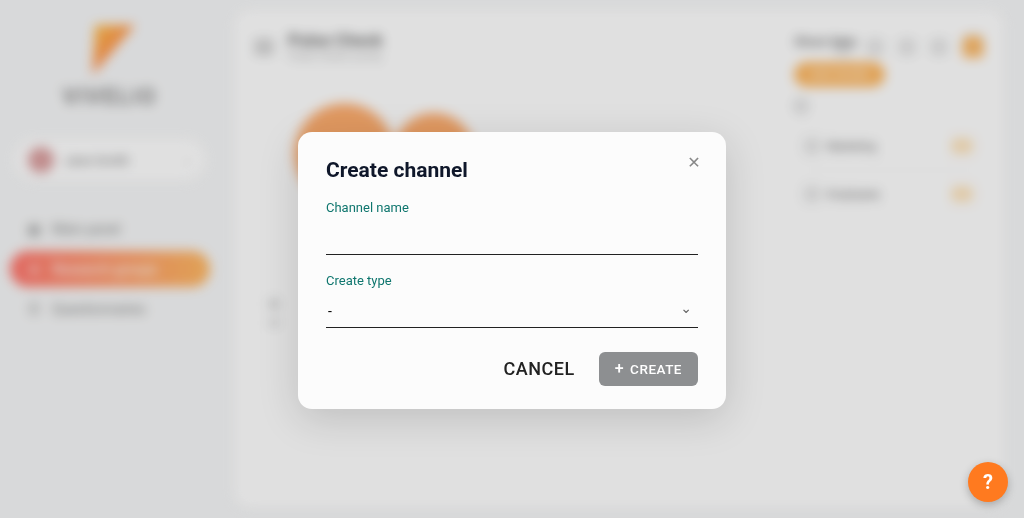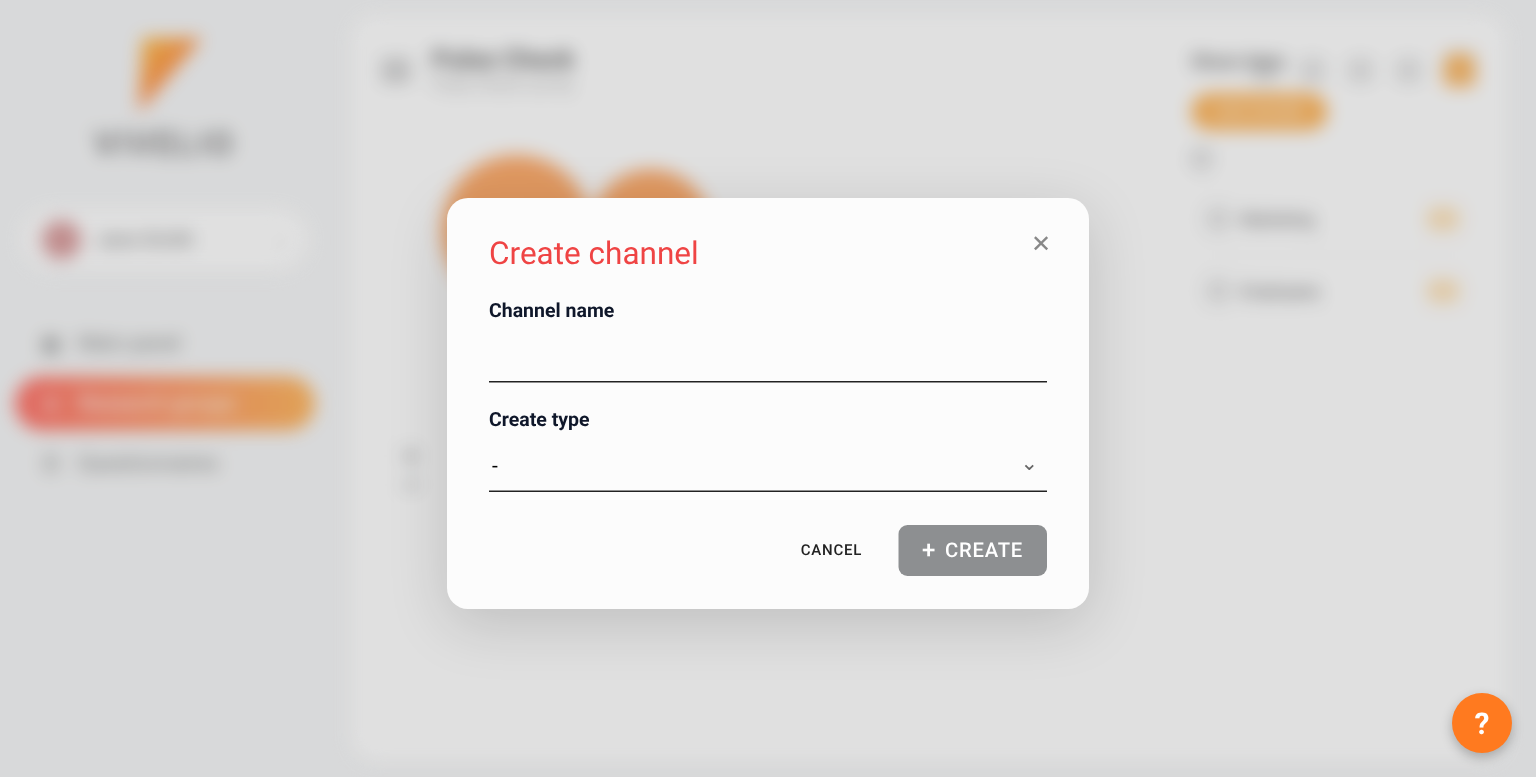--- a/index.html
+++ b/index.html
@@ -48,29 +48,29 @@
 
     .bottom-section { margin-top: 16px; border: 1px solid #eee; border-radius: 14px; padding: 14px; height: 140px; }
     .table-head { display: flex; gap: 30px; font-size: 11px; color: #666; font-weight: 600; margin-bottom: 6px; }
     .table-row { display: flex; gap: 30px; font-size: 11px; color: #666; }
 
     
     .overlay { position: absolute; inset: 0; background: rgba(150,150,150,0.28); }
 
     
     .modal { position: absolute; left: 298px; top: 132px; width: 428px; background: #fcfcfc; border-radius: 14px; box-shadow: 0 10px 40px rgba(0,0,0,0.15); padding: 26px 28px 22px; }
-    .modal-title { font-size: 21px; font-weight: 400; color: #ef4444; margin-bottom: 18px; }
+    .modal-title { font-size: 21px; font-weight: 700; color: #0f172a; margin-bottom: 18px; }
     .close-x { position: absolute; top: 20px; right: 22px; width: 20px; height: 20px; display: flex; align-items: center; justify-content: center; color: #888; font-size: 16px; cursor: pointer; }
-    .field-label { font-size: 13px; font-weight: 700; color: #0f172a; margin-bottom: 6px; }
+    .field-label { font-size: 13px; font-weight: 400; color: #0f766e; margin-bottom: 6px; }
     .field-input { width: 100%; height: 34px; border: none; border-bottom: 1.5px solid #222; background: transparent; font-size: 14px; padding: 4px 2px; outline: none; margin-bottom: 18px; }
     .field-select { width: 100%; height: 34px; border: none; border-bottom: 1.5px solid #222; background: transparent; font-size: 14px; padding: 4px 2px; outline: none; margin-bottom: 22px; appearance: none; position: relative; }
     .select-wrap { position: relative; }
     .select-wrap::after { content: "⌄"; position: absolute; right: 6px; top: 6px; color: #666; font-size: 14px; pointer-events: none; }
     .modal-actions { display: flex; justify-content: flex-end; align-items: center; gap: 18px; }
-    .btn-cancel { background: none; border: none; font-size: 10px; font-weight: 500; color: #222; letter-spacing: 0.5px; cursor: pointer; padding: 8px 6px; }
+    .btn-cancel { background: none; border: none; font-size: 18px; font-weight: 500; color: #222; letter-spacing: 0.5px; cursor: pointer; padding: 8px 6px; }
     .btn-create { background: #8d8f91; color: #fff; border: none; border-radius: 6px; padding: 9px 16px; font-size: 13.5px; font-weight: 500; letter-spacing: 0.5px; display: inline-flex; align-items: center; gap: 6px; cursor: pointer; }
     .btn-create .plus { font-size: 16px; line-height: 1; }
 
     
     .fab { position: absolute; right: 16px; bottom: 16px; width: 40px; height: 40px; border-radius: 50%; background: #ff7a1f; color: #fff; font-size: 20px; font-weight: 700; display: flex; align-items: center; justify-content: center; box-shadow: 0 3px 8px rgba(0,0,0,0.25); cursor: pointer; }
   </style>
 </head>
 <body>
 
 <div class="bg-layer">

